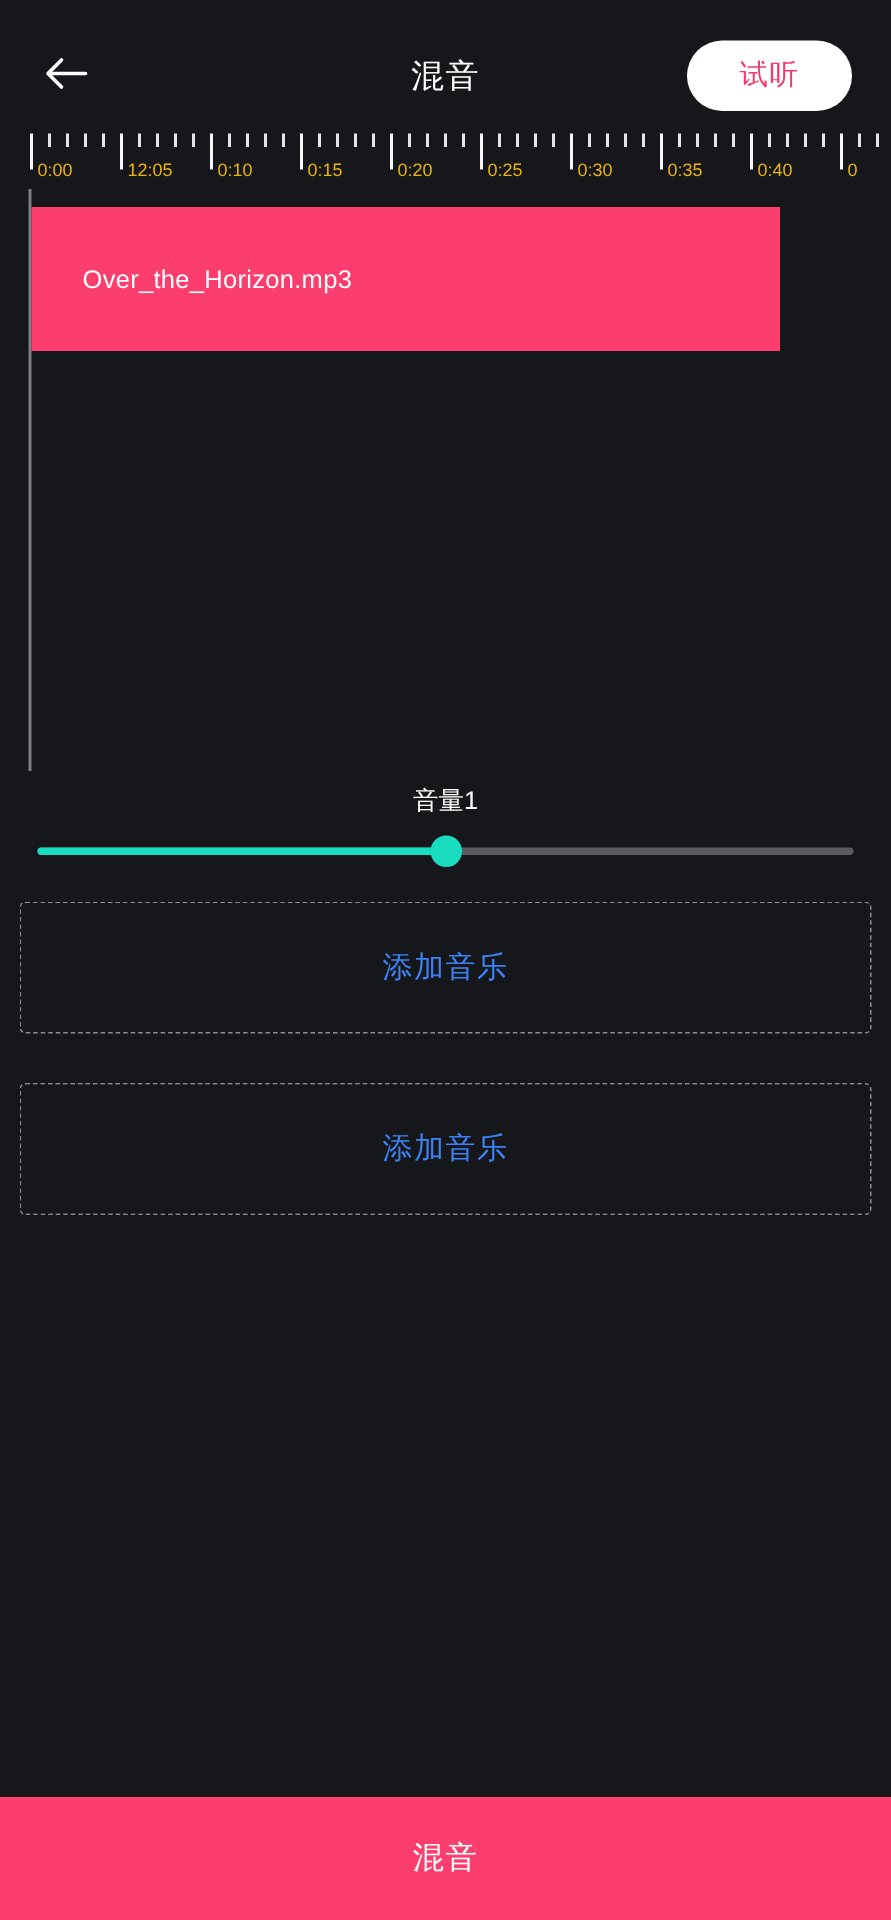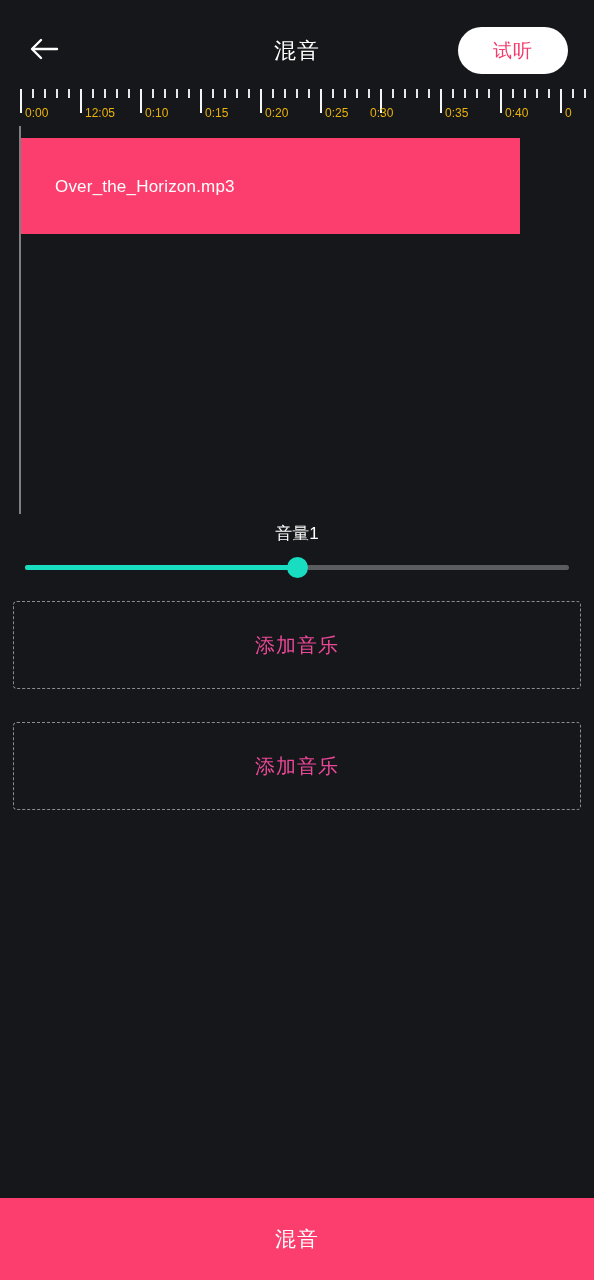--- a/index.html
+++ b/index.html
@@ -198,21 +198,21 @@
     border: 1px dashed #8b8d90;
     border-radius: 4px;
     display: flex;
     align-items: center;
     justify-content: center;
     cursor: pointer;
     background: transparent;
   }
   .add-btn + .add-btn { margin-top: 33px; }
   .add-btn-label {
-    color: #ec4899;
+    color: #3b82f6;
     font-size: 20px;
     line-height: 26px;
     letter-spacing: 1px;
   }
 
   .spacer { flex: 1 1 auto; }
 
   
   .bottom-bar {
     flex: 0 0 82px;
@@ -280,21 +280,21 @@
       <div class="tick minor" style="left: 284px;"></div>
       <div class="tick minor" style="left: 296px;"></div>
       <div class="tick minor" style="left: 308px;"></div>
       <div class="tick major" style="left: 320px;"></div>
       <div class="tick-label" style="left: 325px;">0:25</div>
       <div class="tick minor" style="left: 332px;"></div>
       <div class="tick minor" style="left: 344px;"></div>
       <div class="tick minor" style="left: 356px;"></div>
       <div class="tick minor" style="left: 368px;"></div>
       <div class="tick major" style="left: 380px;"></div>
-      <div class="tick-label" style="left: 370px;">0:30</div>
+      <div class="tick-label" style="left: 385px;">0:30</div>
       <div class="tick minor" style="left: 392px;"></div>
       <div class="tick minor" style="left: 404px;"></div>
       <div class="tick minor" style="left: 416px;"></div>
       <div class="tick minor" style="left: 428px;"></div>
       <div class="tick major" style="left: 440px;"></div>
       <div class="tick-label" style="left: 445px;">0:35</div>
       <div class="tick minor" style="left: 452px;"></div>
       <div class="tick minor" style="left: 464px;"></div>
       <div class="tick minor" style="left: 476px;"></div>
       <div class="tick minor" style="left: 488px;"></div>

